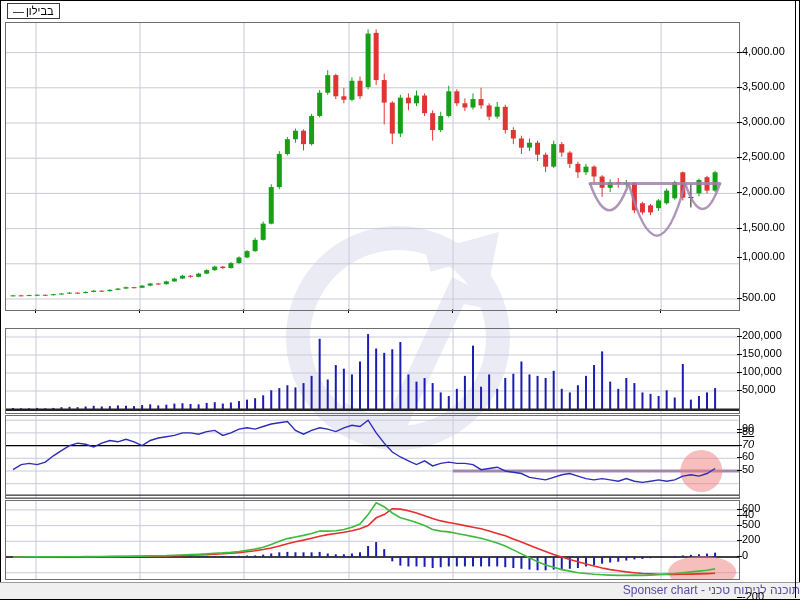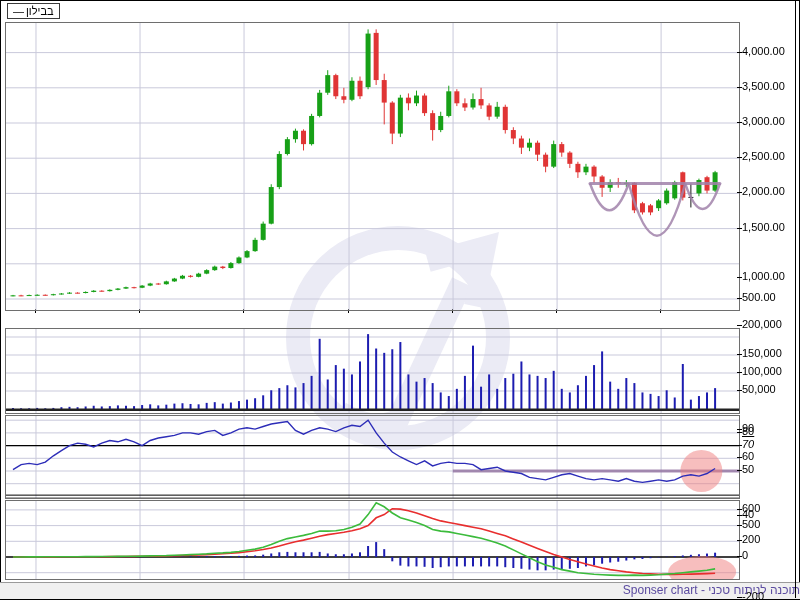--- a/index.html
+++ b/index.html
@@ -475,31 +475,31 @@
         <line x1="701.02" y1="56" x2="701.02" y2="52.546" stroke="#1c1cb0" stroke-width="2"></line>
         <line x1="709.09" y1="56" x2="709.09" y2="51.6825" stroke="#1c1cb0" stroke-width="2"></line>
       </g>
       <ellipse cx="696.1780000000001" cy="70.915" rx="34" ry="16" fill="#ef7d7d" opacity="0.5"></ellipse>
       <polyline points="7.0,56.0 15.1,56.0 23.1,56.0 31.2,55.9 39.3,55.9 47.4,55.9 55.4,55.8 63.5,55.8 71.6,55.8 79.6,55.8 87.7,55.7 95.8,55.7 103.8,55.6 111.9,55.5 120.0,55.5 128.1,55.4 136.1,55.3 144.2,55.2 152.3,55.1 160.3,54.9 168.4,54.7 176.5,54.5 184.5,54.3 192.6,54.0 200.7,53.6 208.8,53.2 216.8,52.7 224.9,52.2 233.0,51.6 241.0,50.7 249.1,49.7 257.2,48.5 265.2,47.0 273.3,45.0 281.4,42.7 289.4,40.7 297.5,39.1 305.6,37.2 313.7,35.2 321.7,33.6 329.8,32.5 337.9,31.3 345.9,29.7 354.0,27.7 362.1,24.6 370.2,16.8 378.2,13.6 386.3,7.7 394.4,8.1 402.4,9.7 410.5,12.0 418.6,14.8 426.6,17.5 434.7,19.9 442.8,21.5 450.9,23.0 458.9,24.6 467.0,26.2 475.1,27.7 483.1,30.1 491.2,32.5 499.3,34.8 507.3,37.9 515.4,41.1 523.5,44.2 531.6,47.4 539.6,50.5 547.7,53.6 555.8,56.0 563.8,58.4 571.9,60.7 580.0,63.1 588.0,65.0 596.1,67.0 604.2,68.6 612.3,69.7 620.3,70.9 628.4,71.7 636.5,72.5 644.5,72.9 652.6,73.3 660.7,73.4 668.7,73.4 676.8,73.3 684.9,73.1 693.0,72.9 701.0,72.6 709.1,72.2" fill="none" stroke="#e82e2e" stroke-width="1.6"></polyline>
       <polyline points="7.0,56.0 15.1,56.0 23.1,55.9 31.2,55.9 39.3,55.8 47.4,55.8 55.4,55.8 63.5,55.8 71.6,55.7 79.6,55.6 87.7,55.6 95.8,55.5 103.8,55.5 111.9,55.4 120.0,55.3 128.1,55.2 136.1,55.1 144.2,54.9 152.3,54.7 160.3,54.6 168.4,54.3 176.5,54.0 184.5,53.6 192.6,53.3 200.7,52.9 208.8,52.2 216.8,51.9 224.9,51.4 233.0,50.5 241.0,49.3 249.1,48.1 257.2,46.2 265.2,43.4 273.3,40.3 281.4,37.6 289.4,36.0 297.5,34.4 305.6,32.5 313.7,30.1 321.7,30.1 329.8,29.7 337.9,28.5 345.9,26.2 354.0,23.0 362.1,13.6 370.2,1.8 378.2,5.8 386.3,12.0 394.4,16.8 402.4,19.1 410.5,21.5 418.6,24.6 426.6,28.5 434.7,30.1 442.8,30.9 450.9,32.5 458.9,34.0 467.0,35.6 475.1,37.2 483.1,39.5 491.2,41.9 499.3,45.0 507.3,48.9 515.4,52.9 523.5,56.8 531.6,60.7 539.6,63.9 547.7,66.2 555.8,68.6 563.8,70.1 571.9,71.7 580.0,72.5 588.0,73.3 596.1,73.7 604.2,74.1 612.3,74.4 620.3,74.4 628.4,74.1 636.5,74.4 644.5,74.1 652.6,73.7 660.7,73.1 668.7,72.5 676.8,71.7 684.9,70.9 693.0,70.1 701.0,69.2 709.1,67.9" fill="none" stroke="#3cbb3c" stroke-width="1.6"></polyline>
     </svg>
   </div>
 <div id="ylabels">
     <div class="ylab" style="top: 291px;">500.00</div>
-    <div class="ylab" style="top: 270px;">1,000.00</div>
+    <div class="ylab" style="top: 250px;">1,000.00</div>
     <div class="ylab" style="top: 220.6px;">1,500.00</div>
     <div class="ylab" style="top: 185.4px;">2,000.00</div>
     <div class="ylab" style="top: 150.2px;">2,500.00</div>
     <div class="ylab" style="top: 115px; text-align: right;">3,000.00</div>
     <div class="ylab" style="top: 79.8px;">3,500.00</div>
     <div class="ylab" style="top: 44.6px;">4,000.00</div>
     <div class="ylab" style="top: 383px;">50,000</div>
     <div class="ylab" style="top: 365px;">100,000</div>
     <div class="ylab" style="top: 347px;">150,000</div>
-    <div class="ylab" style="top: 318px;">200,000</div>
+    <div class="ylab" style="top: 329px;">200,000</div>
     <div class="ylab" style="top: 475.7px; margin-top: 32px;">40</div>
     <div class="ylab" style="top: 463px;">50</div>
     <div class="ylab" style="top: 450.3px;">60</div>
     <div class="ylab" style="top: 437.6px; font-style: italic;">70</div>
     <div class="ylab" style="top: 424.9px; text-decoration: underline;">80</div>
     <div class="ylab" style="top: 412.2px; margin-top: 10px;">90</div>
     <div class="ylab" style="top: 590px;">-200</div>
     <div class="ylab" style="top: 549px;">0</div>
     <div class="ylab" style="top: 533.3px;">200</div>
     <div class="ylab" style="top: 517.6px;">500</div>

